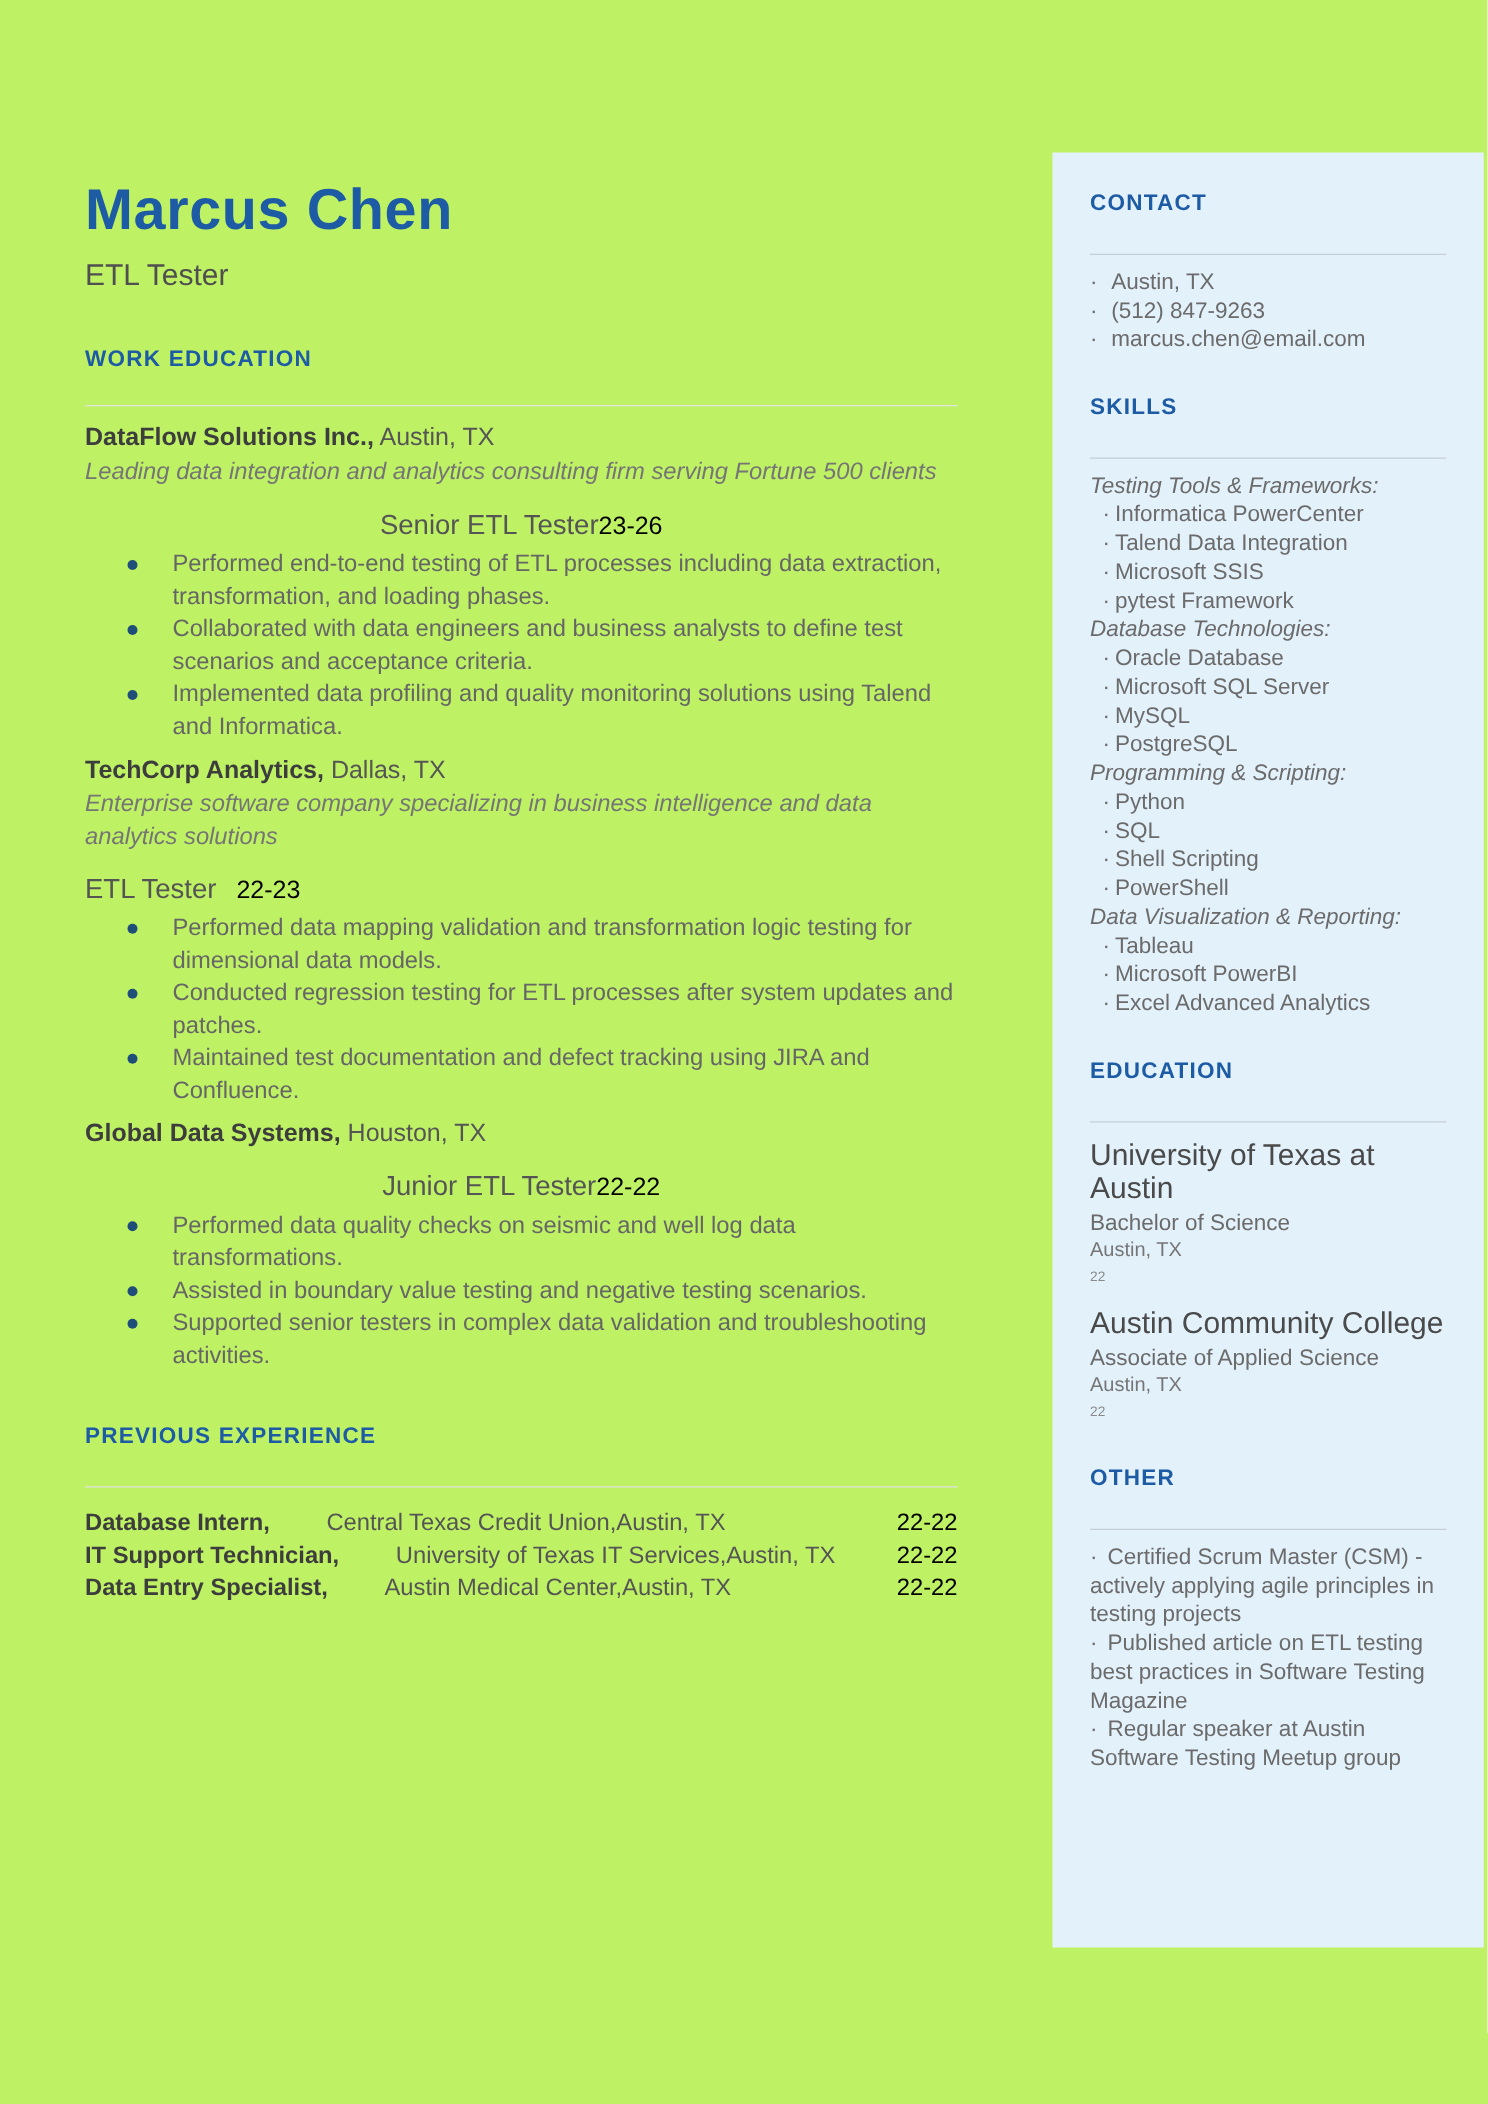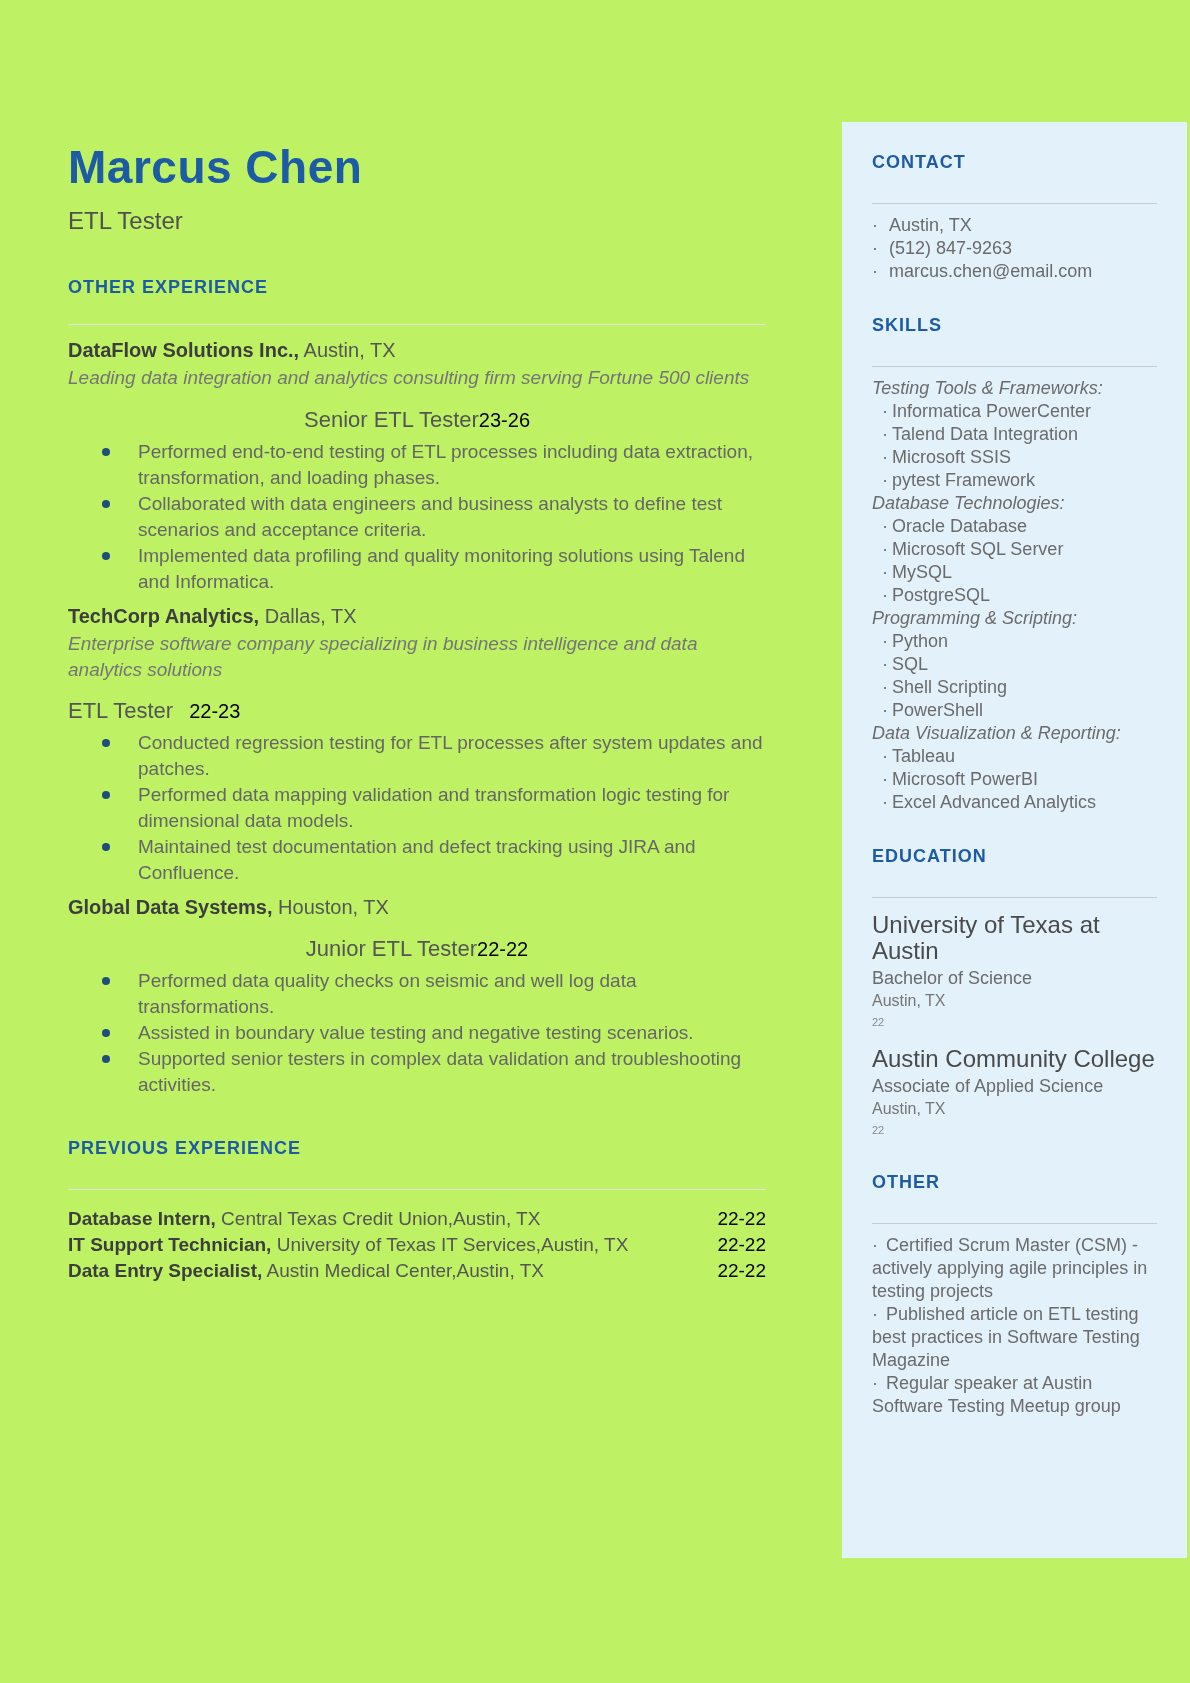--- a/index.html
+++ b/index.html
@@ -28,21 +28,21 @@
   .role-title { font-size: 22px; color: #555; }
   .role-dates { font-size: 20px; color: #000; }
 
   .bullets { margin-top: 6px; }
   .bullet-item { position: relative; padding-left: 70px; font-size: 19px; color: #666; line-height: 26px; }
   .bullet-item .dot { position: absolute; left: 34px; top: 9px; width: 8px; height: 8px; border-radius: 50%; background: #1f4e79; }
 
   .prev-rows { margin-top: 6px; }
   .prev-row { display: flex; justify-content: space-between; align-items: baseline; font-size: 19px; line-height: 26px; }
   .prev-role { font-weight: bold; color: #3d3d3d; }
-  .prev-org { color: #555; font-weight: normal; }
+  .prev-org { color: #555; font-weight: normal; margin-left: 40px; }
   .prev-dates { font-size: 19px; color: #000; white-space: nowrap; }
 
   
   .sidebar { position: absolute; left: 842px; top: 122px; width: 345px; height: 1436px; background: #e3f1fb; padding: 30px 30px 30px 30px; }
 
   .sb-heading { font-size: 18px; font-weight: bold; color: #1d5ba5; letter-spacing: 1px; }
   .sb-divider { border: none; border-top: 1px solid #c5ced8; margin-top: 30px; margin-bottom: 10px; width: 100%; }
 
   .sb-list { font-size: 18px; color: #6b6b6b; line-height: 23px; }
   .sb-item { line-height: 23px; }
@@ -68,21 +68,21 @@
 </head>
 <body>
 
 <div class="page">
 
   <div class="main">
 
     <div class="name">Marcus Chen</div>
     <div class="job-title">ETL Tester</div>
 
-    <div class="section-heading">OTHER EXPERIENCE</div>
+    <div class="section-heading">WORK EDUCATION</div>
     <hr class="main-divider">
 
     <div>
       <div class="company-line">
         <span class="company-name">DataFlow Solutions Inc.,</span>
         <span class="company-loc">Austin, TX</span>
       </div>
       <div class="company-desc">Leading data integration and analytics consulting firm serving Fortune 500 clients</div>
       <div class="role-row between">
         <span class="role-title">Senior ETL Tester</span>
@@ -99,22 +99,22 @@
       <div class="company-line">
         <span class="company-name">TechCorp Analytics,</span>
         <span class="company-loc">Dallas, TX</span>
       </div>
       <div class="company-desc">Enterprise software company specializing in business intelligence and data analytics solutions</div>
       <div class="role-row inline">
         <span class="role-title">ETL Tester</span>
         <span class="role-dates">22-23</span>
       </div>
       <div class="bullets">
+        <div class="bullet-item"><span class="dot"></span><span>Performed data mapping validation and transformation logic testing for dimensional data models.</span></div>
         <div class="bullet-item"><span class="dot"></span><span>Conducted regression testing for ETL processes after system updates and patches.</span></div>
-        <div class="bullet-item"><span class="dot"></span><span>Performed data mapping validation and transformation logic testing for dimensional data models.</span></div>
         <div class="bullet-item"><span class="dot"></span><span>Maintained test documentation and defect tracking using JIRA and Confluence.</span></div>
       </div>
     </div>
 
     <div>
       <div class="company-line">
         <span class="company-name">Global Data Systems,</span>
         <span class="company-loc">Houston, TX</span>
       </div>
       <div class="role-row between">

